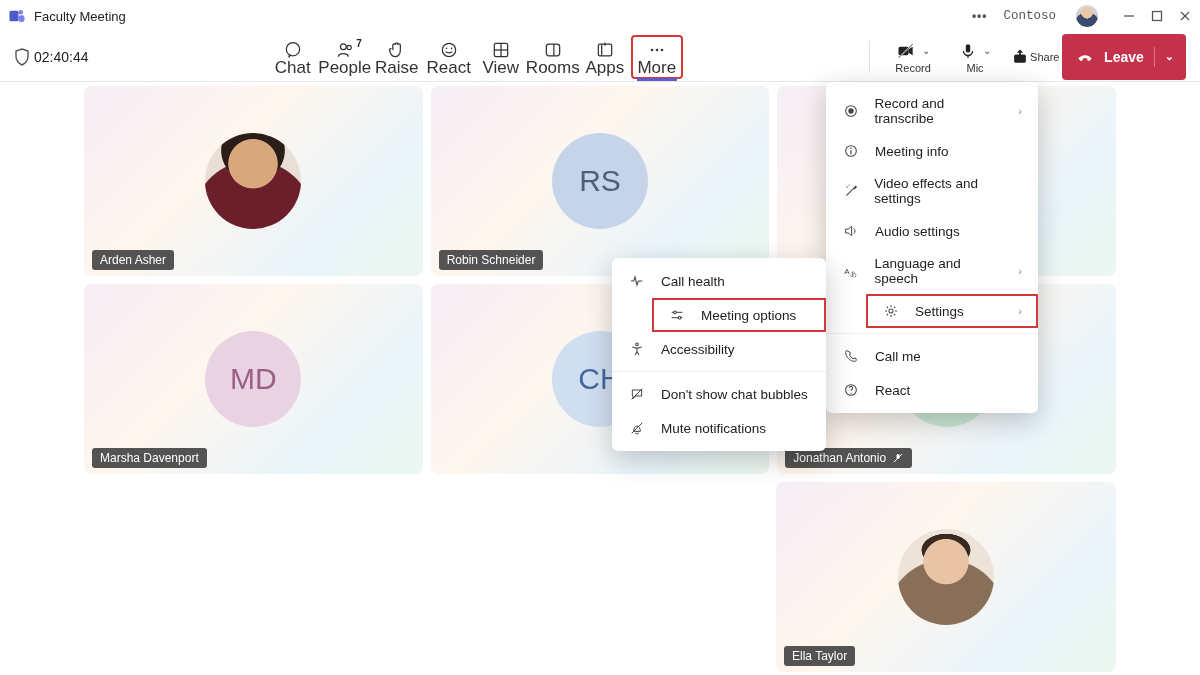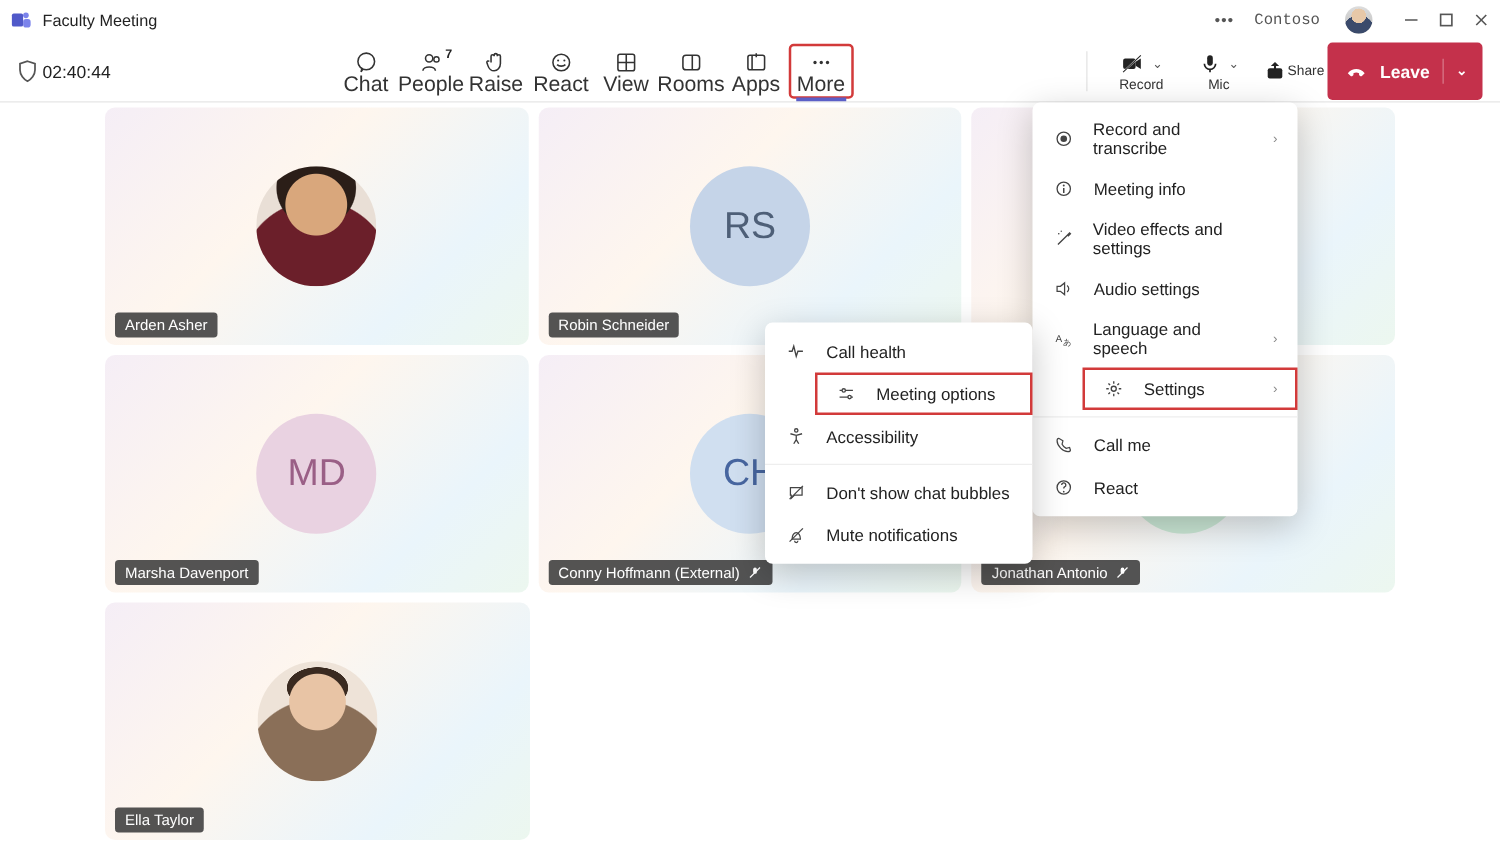--- a/index.html
+++ b/index.html
@@ -37,21 +37,21 @@
   .leave { display:flex; align-items:center; gap:10px; background:#c4314b; color:#fff; border-radius:4px; height:46px; padding:0 12px 0 14px; font-size:14px; font-weight:600; cursor:pointer;}
   .leave .hang { width:18px; height:18px;}
   .leave .div { width:1px; height:20px; background: rgba(255,255,255,.35);}
   .leave .dd { font-size:11px;}
   .vsep { width:1px; height:32px; background:#e3e3e3; margin:0 8px;}
 
   
   .gallery { position:absolute; top:86px; left:84px; right:84px; bottom:12px;}
   .row { display:flex; gap:8px; margin-bottom:8px; }
   .tile { position:relative; flex:1; height:190px; border-radius:8px; background: linear-gradient(135deg,#f5eef6,#fef6ee 40%, #eaf5fb 75%, #ecf7ef); display:flex; align-items:center; justify-content:center; overflow:hidden; }
-  .row2 { justify-content:flex-start;}
+  .row2 { justify-content:flex-end;}
   .row2 .tile { max-width: 340px; flex: 0 0 340px;}
   .namepill { position:absolute; left:8px; bottom:6px; background: rgba(60,60,60,.88); color:#fff; font-size:12px; padding:3px 8px; border-radius:3px; display:flex; align-items:center; gap:6px;}
   .muteico { width:12px; height:12px;}
   .circ { width:96px; height:96px; border-radius:50%; display:flex; align-items:center; justify-content:center; font-size:30px; font-weight:400; color:#555;}
   .circ.photo { overflow:hidden; position:relative;}
   .photo-inner { position:absolute; inset:0; }
   .initials-RS { background:#c5d4e8; color:#4e5f77;}
   .initials-MD { background:#e9d2e1; color:#9a5f86;}
   .initials-CH { background:#d0dff0; color:#4766a0;}
   .initials-JA { background:#cbe8d6; color:#4d8560;}
@@ -266,29 +266,20 @@
   </div>
   <div class="row">
     <div class="tile">
       <div class="circ initials-MD">MD</div>
       <div class="namepill">
           <span>Marsha Davenport</span>
         </div>
     </div>
     <div class="tile">
       <div class="circ initials-CH">CH</div>
-      <div class="namepill">
-        <span>Conny Hoffmann (External)</span>
-        <span class="muteico">
-            <svg width="12" height="12" viewBox="0 0 24 24">
-              <rect x="9" y="4" width="6" height="10" rx="3" fill="#fff"></rect>
-              <line x1="4" y1="20" x2="20" y2="4" stroke="#fff" stroke-width="2"></line>
-            </svg>
-          </span>
-      </div>
     </div>
     <div class="tile">
       <div class="circ initials-JA">JA</div>
       <div class="namepill">
         <span>Jonathan Antonio</span>
         <span class="muteico">
             <svg width="12" height="12" viewBox="0 0 24 24">
               <rect x="9" y="4" width="6" height="10" rx="3" fill="#fff"></rect>
               <line x1="4" y1="20" x2="20" y2="4" stroke="#fff" stroke-width="2"></line>
             </svg>

